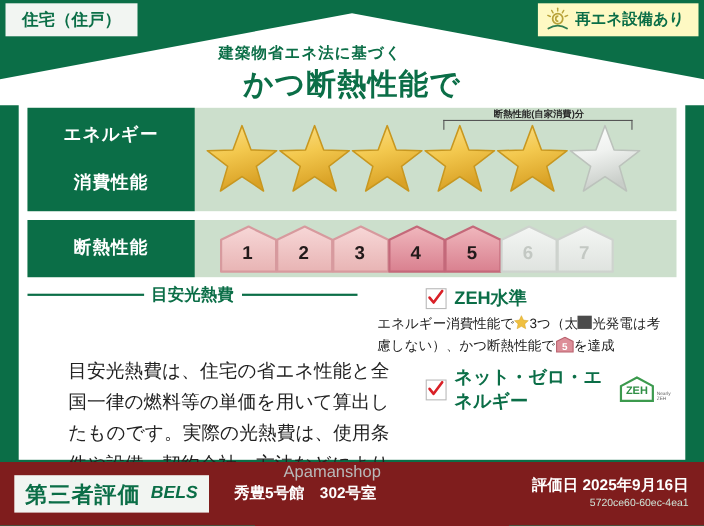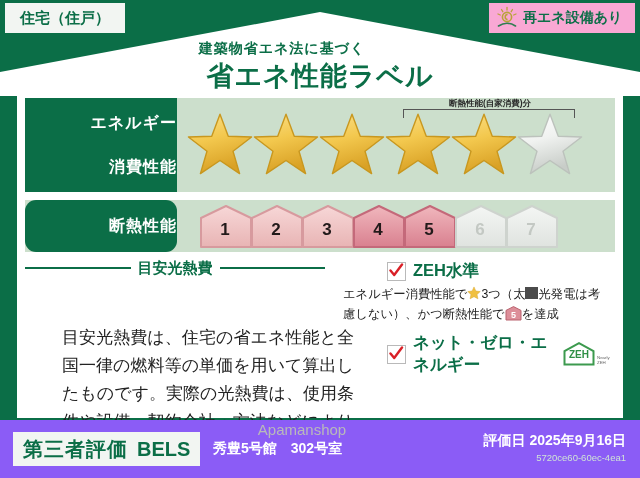--- a/index.html
+++ b/index.html
@@ -16,21 +16,21 @@
 
   
   .badge-house{
     position:absolute;left:5px;top:3px;width:120px;height:30px;
     background:#f2f5f2;display:flex;align-items:center;justify-content:center;
     color:#0b6e47;font-weight:bold;font-size:15px;letter-spacing:0px;
     z-index:6;
   }
   .badge-renew{
     position:absolute;right:5px;top:3px;width:146px;height:30px;
-    background:#f9a8d4;display:flex;align-items:center;gap:4px;
+    background:#fef9c3;display:flex;align-items:center;gap:4px;
     padding-left:6px;box-sizing:border-box;
     color:#0b6e47;font-weight:bold;font-size:14px;
     z-index:6;
   }
   .sun-ico{width:24px;height:24px;flex:0 0 24px;display:block;}
 
   
   .roof{
     position:absolute;left:0;top:0;width:640px;height:96px;z-index:2;
   }
@@ -46,21 +46,21 @@
   
   .panel{
     position:absolute;left:17px;top:90px;width:606px;height:328px;
     background:#ffffff;z-index:3;
   }
   .row-bg{
     position:absolute;left:8px;background:#ccdfcc;
   }
   .rowlabel{
     background:#0b6e47;color:#fff;font-weight:bold;
-    display:flex;flex-direction:column;align-items:flex-end;justify-content:center;
+    display:flex;flex-direction:column;align-items:center;justify-content:center;
     font-size:16px;line-height:1.25;letter-spacing:1px;
     position:absolute;left:8px;z-index:5;gap:24px;
   }
 
   
   #energy-bg{top:8px;width:590px;height:94px;}
   #energy-label{top:8px;width:152px;height:94px;}
   .stars{
     position:absolute;left:168px;top:12px;width:420px;height:86px;z-index:5;
     display:flex;align-items:center;
@@ -73,21 +73,21 @@
     text-align:center;color:#2a2a2a;font-size:8.5px;font-weight:bold;
     letter-spacing:0px;
   }
   .solar-bracket{
     position:absolute;left:386px;top:19px;width:172px;height:9px;z-index:6;
     border:1.4px solid #555;border-bottom:none;box-sizing:border-box;
   }
 
   
   #ins-bg{top:110px;width:590px;height:52px;}
-  #ins-label{top:110px;width:152px;height:52px;font-size:16px;border-radius:11px;}
+  #ins-label{top:110px;width:152px;height:52px;font-size:16px;}
   .houses{
     position:absolute;left:182px;top:112px;height:48px;z-index:5;
     display:flex;align-items:center;
   }
   .hbox{width:52px;height:44px;position:relative;margin-right:-1px;}
   .hbox svg{display:block;}
   .hnum{
     position:absolute;left:0;top:16px;width:52px;text-align:center;
     font-size:17px;font-weight:bold;color:#221a1a;
   }
@@ -135,29 +135,29 @@
     display:inline-block;width:17px;height:14px;vertical-align:-3px;
     position:relative;
   }
   .zeh-logo{
     display:inline-flex;align-items:flex-end;gap:1px;vertical-align:-6px;
   }
 
   
   .footer{
     position:absolute;left:0;bottom:0;width:640px;height:58px;
-    background:#8b5cf6;z-index:5;
+    background:#7f1d1d;z-index:5;
   }
   .bels-box{
     position:absolute;left:13px;top:12px;height:34px;
     background:#f2f5f2;display:flex;align-items:center;padding:0 10px;
     gap:9px;
   }
   .bels-jp{color:#0b6e47;font-weight:bold;font-size:20px;letter-spacing:1px;}
-  .bels-en{color:#0b6e47;font-weight:bold;font-size:20px;letter-spacing:0px;}
+  .bels-en{color:#0b6e47;font-weight:bold;font-size:16px;letter-spacing:0px;font-style:italic;}
   .room{
     position:absolute;left:213px;top:20px;color:#fff;font-weight:bold;font-size:14px;
   }
   .eval-date{
     position:absolute;right:14px;top:12px;color:#fff;font-weight:bold;font-size:14px;
     text-align:right;
     padding-left:45px;
   }
   .eval-id{
     position:absolute;right:14px;top:32px;color:#cfe3d7;font-size:9.5px;
@@ -171,21 +171,21 @@
 </head>
 <body>
 
 <div class="label">
 
   <svg class="roof" viewBox="0 0 640 96" preserveAspectRatio="none">
     <polygon points="0,96 0,72 320,12 640,72 640,96" fill="#ffffff"></polygon>
   </svg>
 
   <div class="title-sub">建築物省エネ法に基づく</div>
-  <div class="title-main">省エネ性能ラベル</div>
+  <div class="title-main">かつ断熱性能で</div>
 
   <div class="badge-house">住宅（住戸）</div>
 
   <div class="badge-renew">
     <svg class="sun-ico" viewBox="0 0 24 24">
       <g stroke="#b9a33a" stroke-width="1.3" fill="none" stroke-linecap="round">
         <line x1="12" y1="1.5" x2="12" y2="4"></line>
         <line x1="6.5" y1="3.5" x2="7.8" y2="5.7"></line>
         <line x1="17.5" y1="3.5" x2="16.2" y2="5.7"></line>
         <line x1="3" y1="8" x2="5.3" y2="9"></line>

